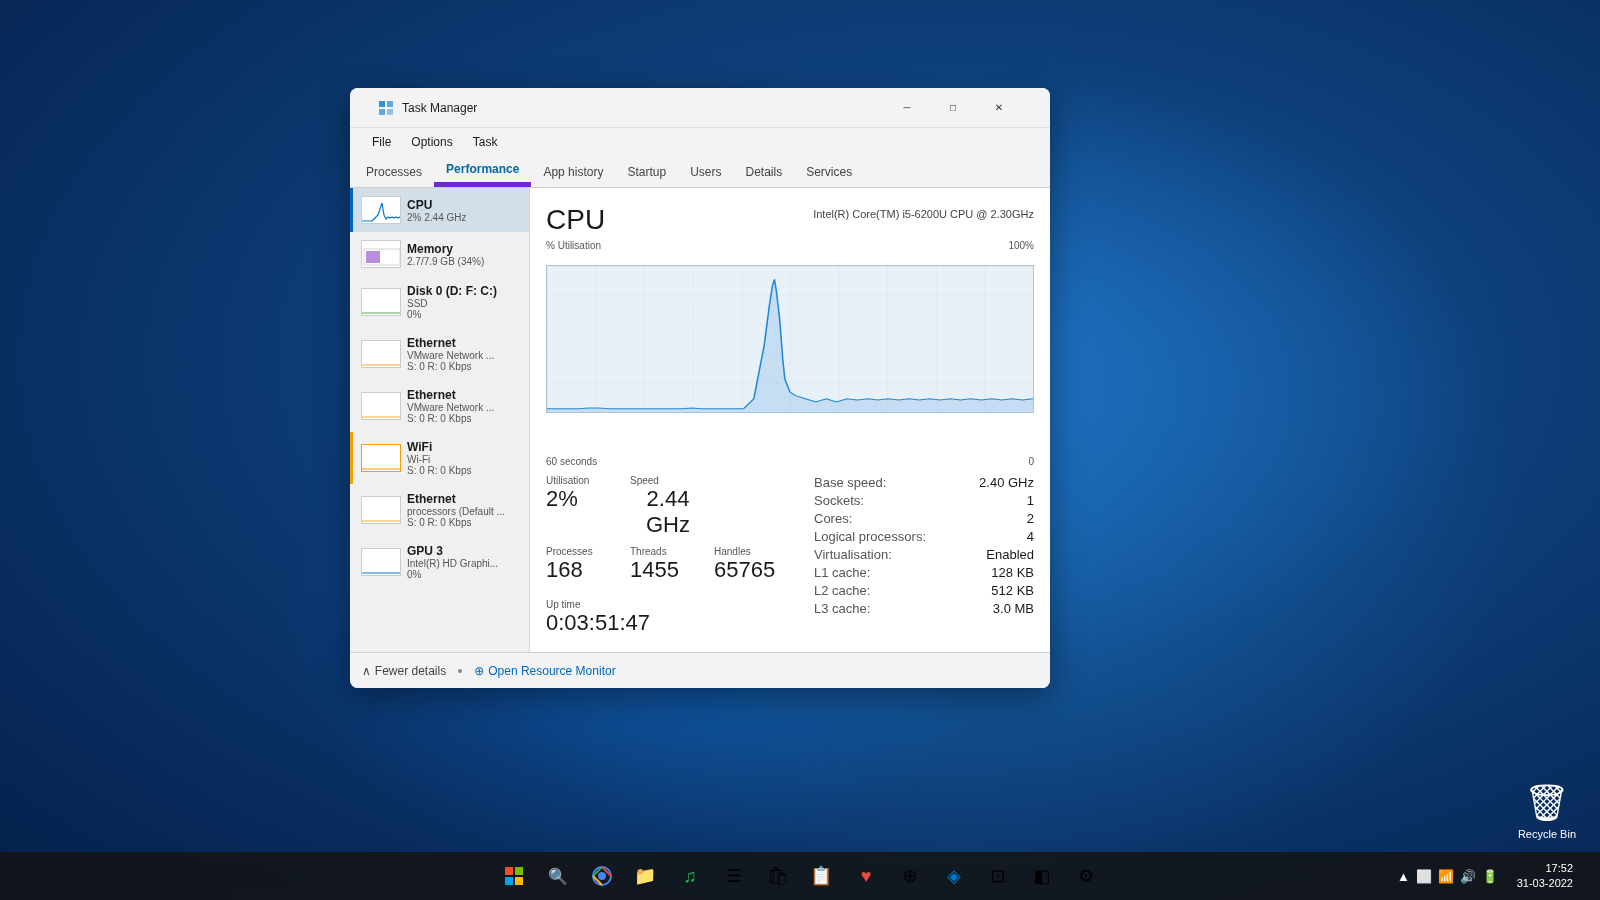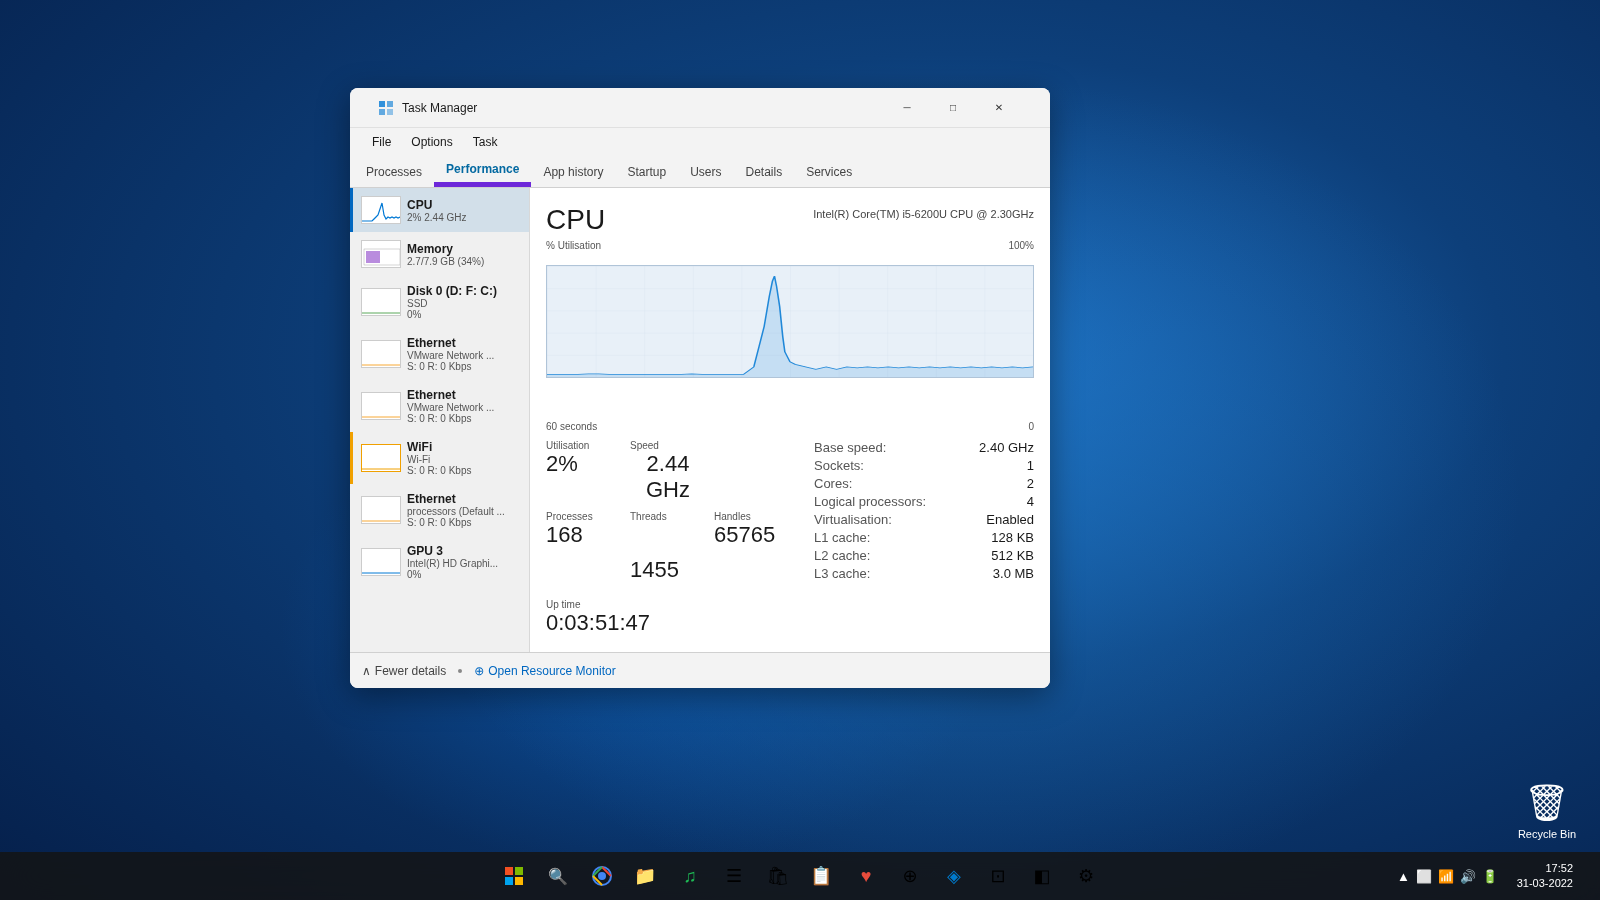--- a/index.html
+++ b/index.html
@@ -628,21 +628,21 @@
                 <div class="stat-label">Speed</div>
                 <div class="stat-value" style="font-size:22px;font-weight:400;text-align:center;">2.44 GHz</div>
               </div>
               <div></div>
               <div class="stat-item">
                 <div class="stat-label">Processes</div>
                 <div class="stat-value" style="font-size:22px;font-weight:400;">168</div>
               </div>
               <div class="stat-item">
                 <div class="stat-label">Threads</div>
-                <div class="stat-value" style="font-size:22px;font-weight:400;margin-top:35px;">1455</div>
+                <div class="stat-value" style="font-size:22px;font-weight:400;">1455</div>
               </div>
               <div class="stat-item">
                 <div class="stat-label">Handles</div>
                 <div class="stat-value" style="font-size:22px;font-weight:400;">65765</div>
               </div>
             </div>
             <div class="stat-item" style="margin-top:16px;">
               <div class="stat-label">Up time</div>
               <div class="stat-value" style="font-size:22px;font-weight:400;">0:03:51:47</div>
             </div>

